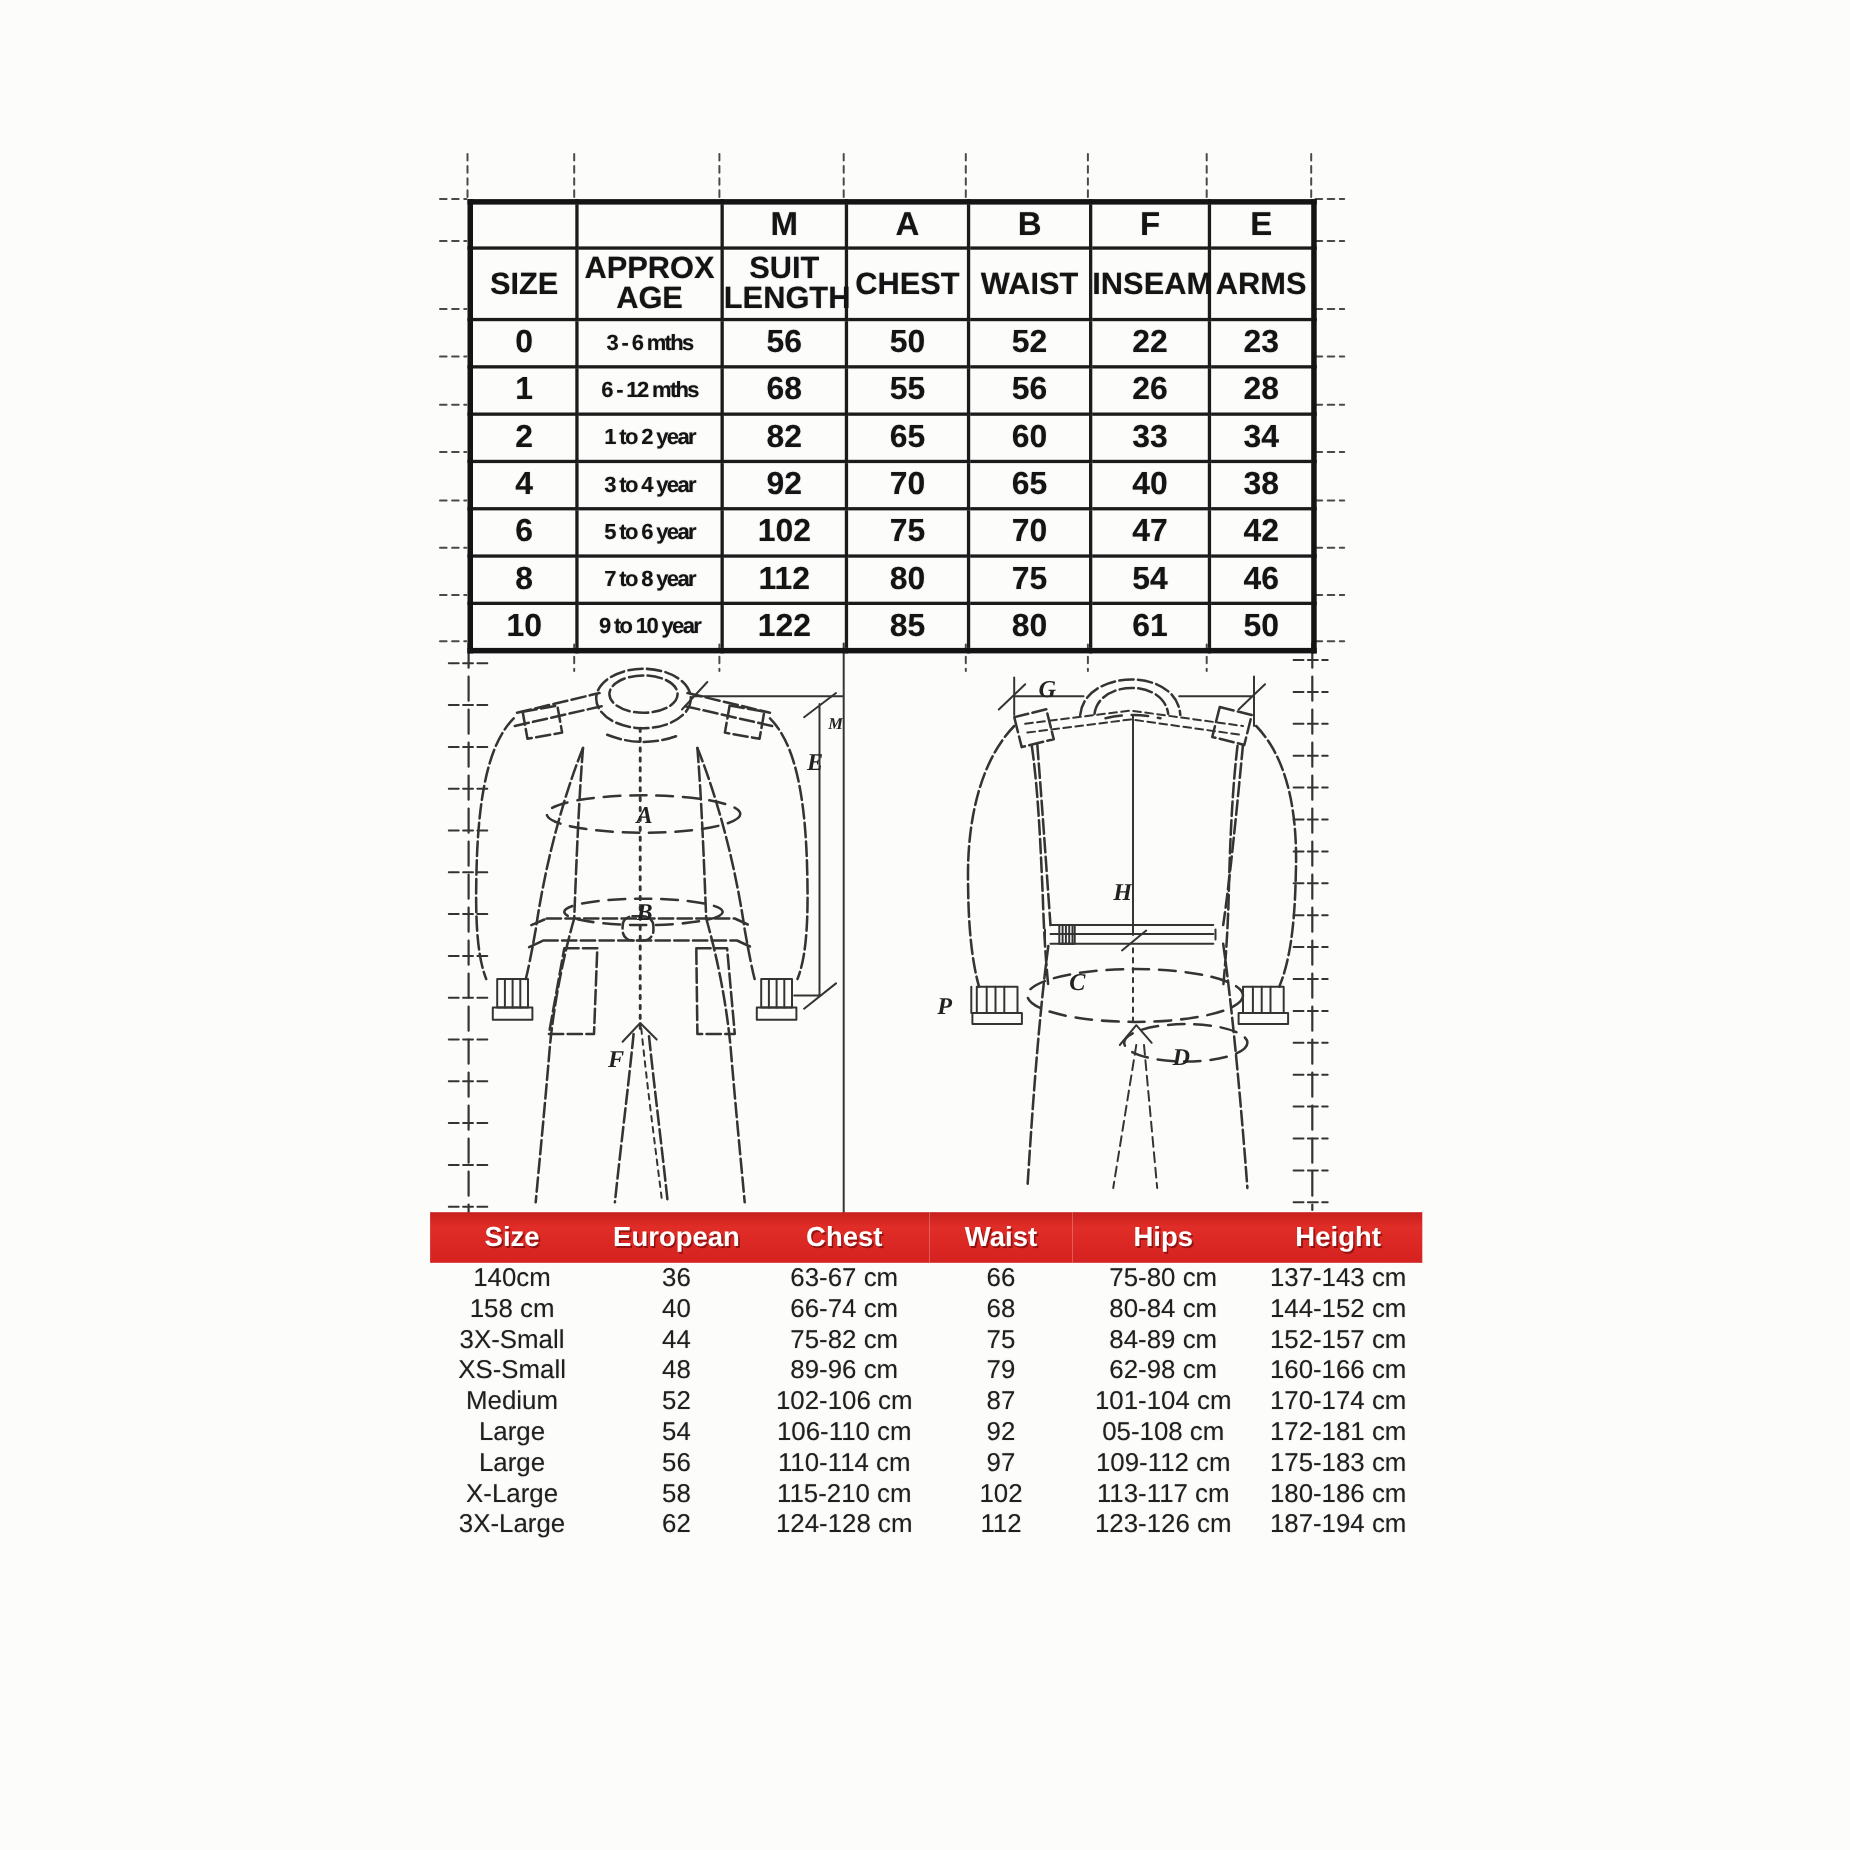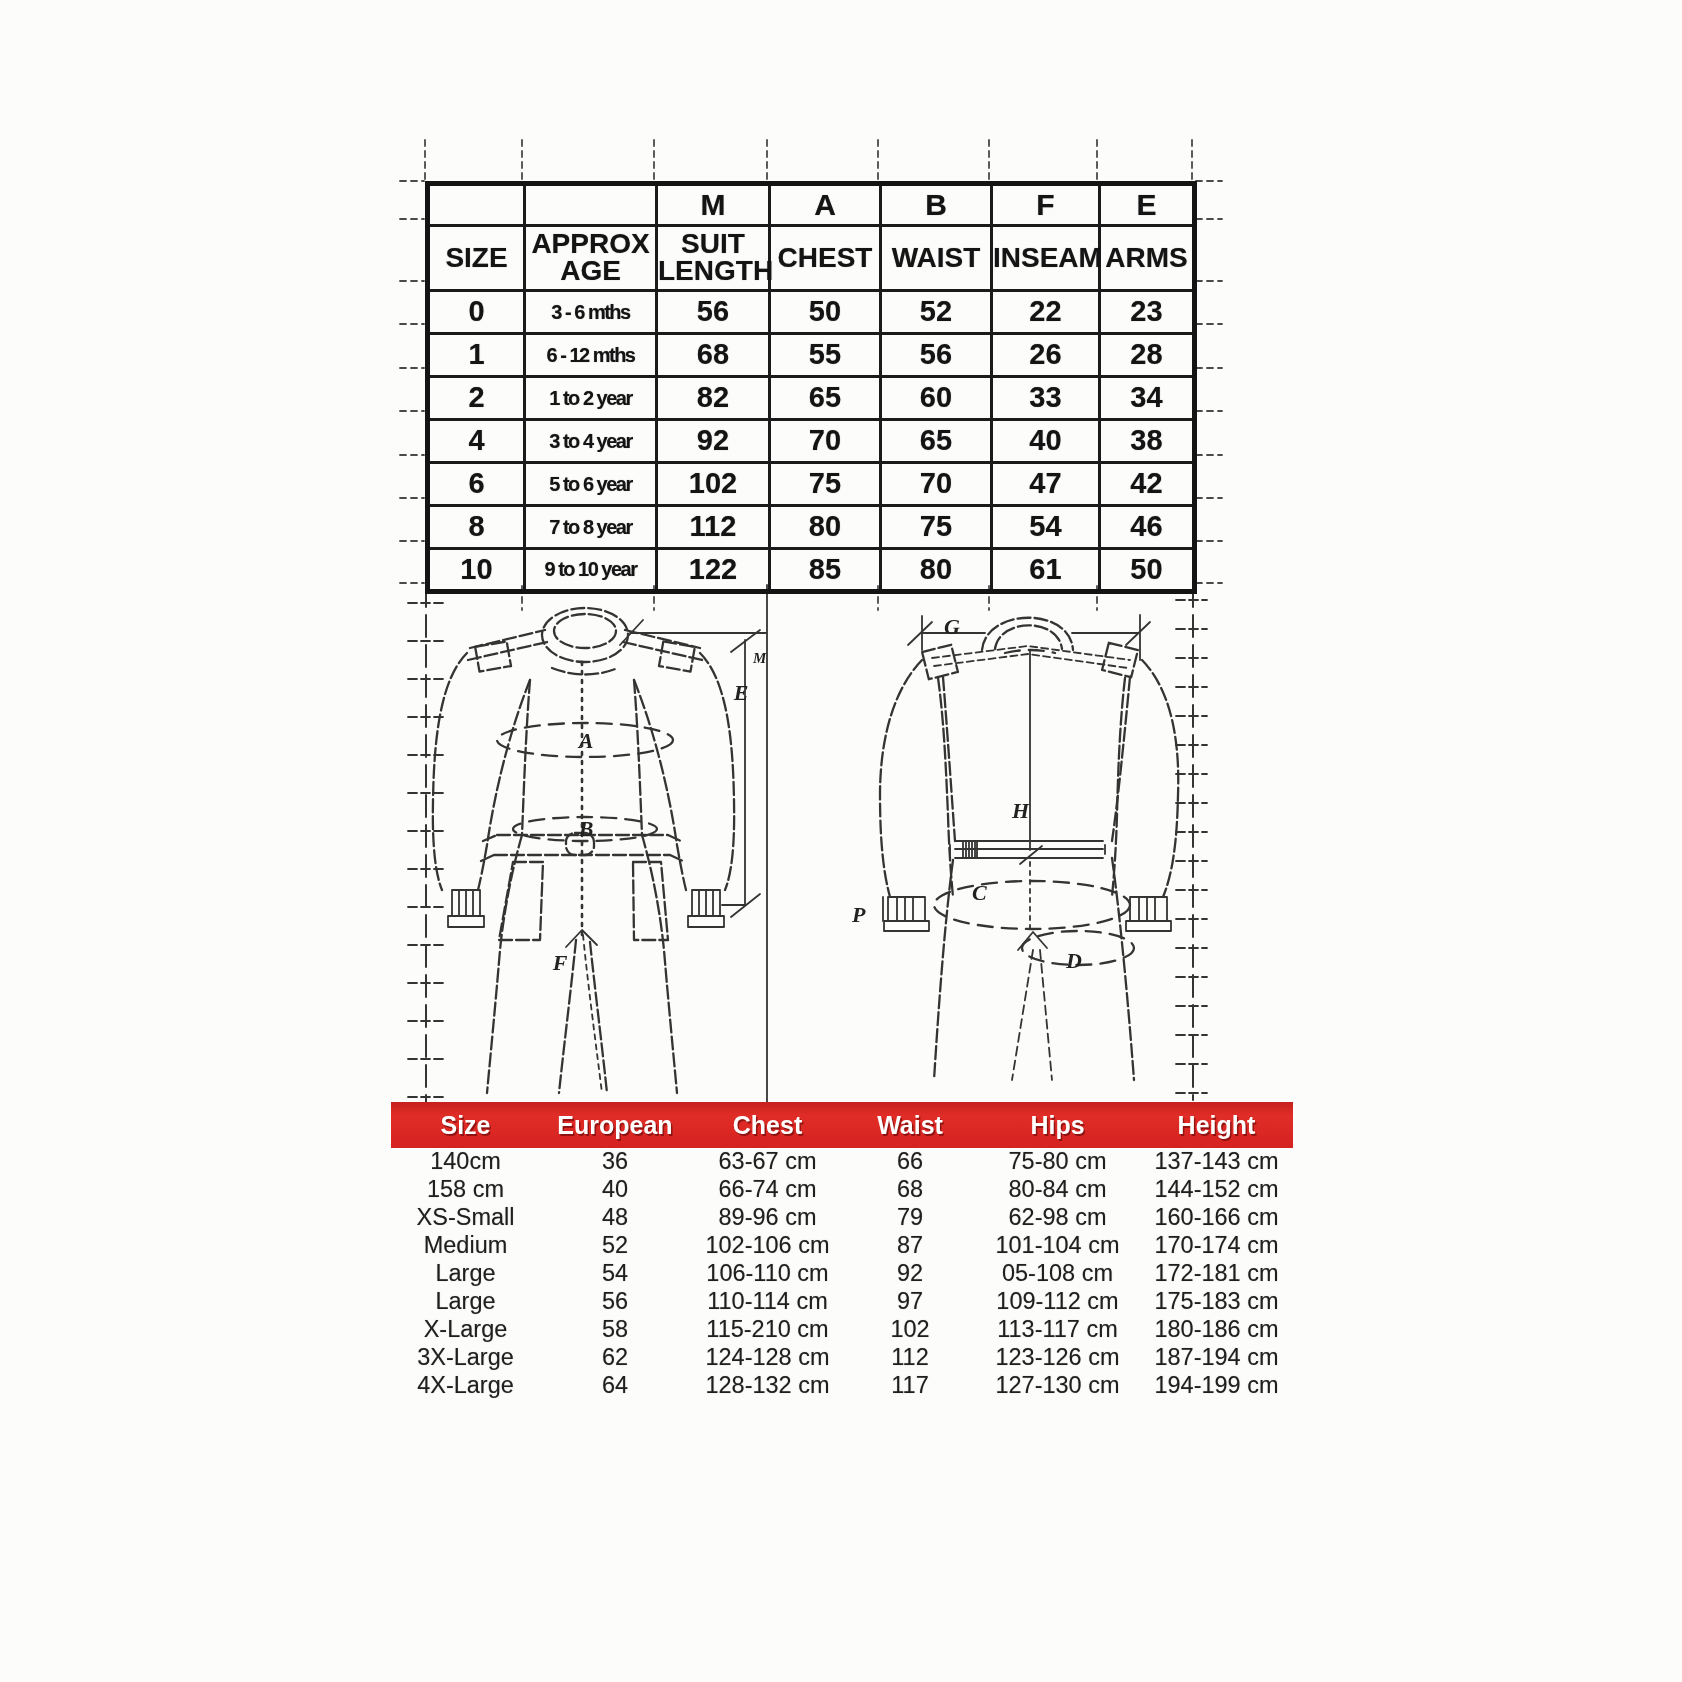--- a/index.html
+++ b/index.html
@@ -313,20 +313,28 @@
         </tr>
         <tr>
           <td>158 cm</td>
           <td>40</td>
           <td>66-74 cm</td>
           <td>68</td>
           <td>80-84 cm</td>
           <td>144-152 cm</td>
         </tr>
         <tr>
+          <td>3X-Small</td>
+          <td>44</td>
+          <td>75-82 cm</td>
+          <td>75</td>
+          <td>84-89 cm</td>
+          <td>152-157 cm</td>
+        </tr>
+        <tr>
           <td>XS-Small</td>
           <td>48</td>
           <td>89-96 cm</td>
           <td>79</td>
           <td>62-98 cm</td>
           <td>160-166 cm</td>
         </tr>
         <tr>
           <td>Medium</td>
           <td>52</td>
@@ -360,24 +368,16 @@
           <td>180-186 cm</td>
         </tr>
         <tr>
           <td>3X-Large</td>
           <td>62</td>
           <td>124-128 cm</td>
           <td>112</td>
           <td>123-126 cm</td>
           <td>187-194 cm</td>
         </tr>
-        <tr>
-          <td>4X-Large</td>
-          <td>64</td>
-          <td>128-132 cm</td>
-          <td>117</td>
-          <td>127-130 cm</td>
-          <td>194-199 cm</td>
-        </tr>
       </tbody>
     </table>
 
 </div>
 
 </body></html>

